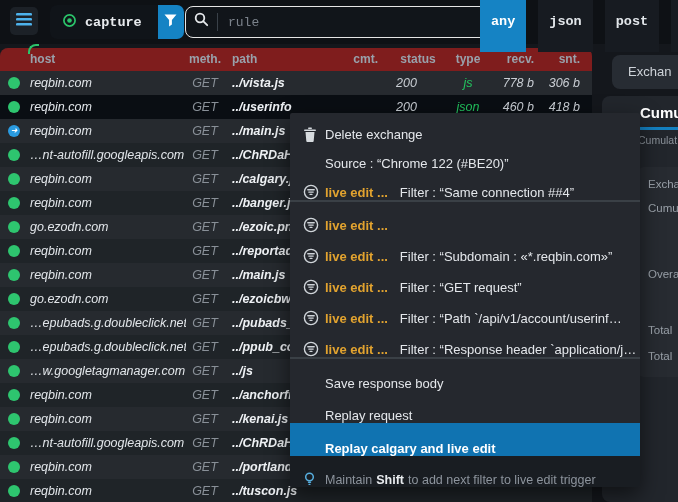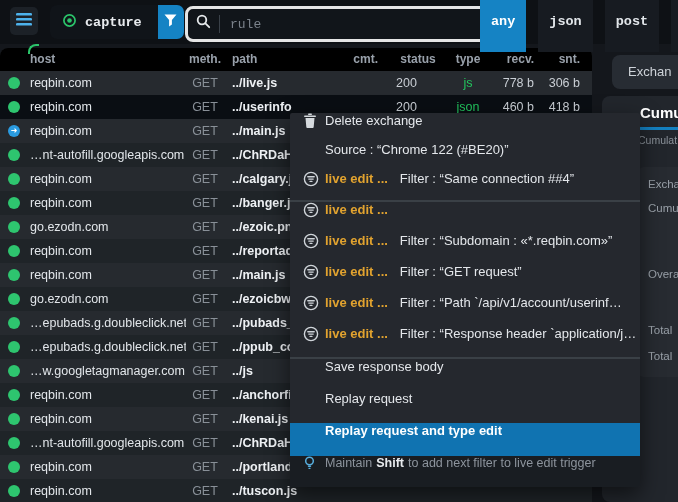--- a/index.html
+++ b/index.html
@@ -8,41 +8,41 @@
        -webkit-font-smoothing:antialiased;}
 
   
   .toolbar{position:absolute;left:0;top:0;width:678px;height:44px;background:#0e1115;z-index:5;font-family:Liberation Mono, monospace;}
   .hamburger{position:absolute;left:10px;top:7px;width:28px;height:28px;background:#1c2127;
              border:none;border-radius:5px;display:flex;align-items:center;justify-content:center;cursor:pointer;}
   .cap-group{position:absolute;left:50px;top:5px;height:34px;display:flex;border-radius:7px;overflow:hidden;}
   .capture-btn{display:flex;align-items:center;gap:8px;background:#101419;border:none;color:#e8ebee;
                font-family:inherit;font-size:13.5px;font-weight:bold;padding:0 16px 0 12px;cursor:pointer;}
   .filterbtn{width:26px;background:#1583c4;border:none;display:flex;align-items:center;justify-content:center;cursor:pointer;}
-  .searchbox{position:absolute;left:185px;top:6px;width:285px;height:30px;border:3px solid #e5e5e5;
+  .searchbox{position:absolute;left:185px;top:6px;width:285px;height:30px;border:1px solid #e5e5e5;
              border-radius:8px;background:#11151a;display:flex;align-items:center;padding:0 8px;gap:8px;}
   .searchbox .vdiv{width:1px;height:18px;background:#3a4149;}
   .searchbox input{flex:1;background:transparent;border:none;outline:none;color:#dfe3e8;
                    font-family:inherit;font-size:13px;}
   .searchbox input::placeholder{color:#7b828b;}
   .chips{position:absolute;left:480px;top:7px;display:flex;gap:12px;height:30px;align-items:center;}
   .chip{display:inline-block;background:#171b21;color:#e2e6ea;font-size:13.5px;font-weight:bold;
         line-height:30px;padding:15px 11px;border-radius:0;white-space:nowrap;cursor:pointer;}
   .chip.active{background:#1583c4;color:#fff;}
 
   
   .table-panel{position:absolute;left:0;top:48px;width:592px;height:454px;background:#202428;
                border-radius:8px 8px 0 0;overflow:hidden;z-index:1;}
-  .thead{position:relative;height:23px;background:#000000;padding-left:24px;}
+  .thead{position:relative;height:23px;background:#7f1d1d;padding-left:24px;}
   .thead span{position:absolute;top:4px;font-size:12px;font-weight:bold;color:#99a1ab;}
   .h-host{left:30px;} .h-meth{left:188px;width:34px;text-align:center;}
   .h-path{left:232px;} .h-cmt{left:334px;width:44px;text-align:right;}
   .h-status{left:396px;width:44px;text-align:center;} .h-type{left:446px;width:44px;text-align:center;}
   .h-recv{left:486px;width:48px;text-align:right;} .h-snt{left:540px;width:40px;text-align:right;}
-  .trow{position:relative;height:24px;cursor:pointer;}
+  .trow{position:relative;height:24px;cursor:pointer;font-style:italic;}
   .trow.even{background:#262a2f;} .trow.odd{background:#1f2428;} .trow.sel{background:#0a0e13;}
   .cell{position:absolute;top:0;height:24px;line-height:24px;font-size:12.5px;white-space:nowrap;overflow:hidden;}
   .c-host{left:30px;width:156px;color:#e2e6ea;}
   .c-meth{left:188px;width:34px;text-align:center;color:#899098;}
   .c-path{left:232px;width:150px;color:#eef1f4;font-weight:bold;}
   .c-status{left:396px;width:44px;text-align:left;color:#c9ced4;}
   .c-type{left:446px;width:44px;text-align:center;color:#22c55e;}
   .c-recv{left:486px;width:48px;text-align:right;color:#c9ced4;}
   .c-snt{left:540px;width:40px;text-align:right;color:#c9ced4;}
   .dot{position:absolute;left:8px;top:6px;width:12px;height:12px;border-radius:50%;}
@@ -58,21 +58,21 @@
   .rpanel{position:absolute;left:2px;top:48px;width:98px;height:406px;background:#22262c;border-radius:8px;}
   .rtab{position:absolute;left:38px;top:8px;font-size:15px;font-weight:bold;color:#fff;white-space:nowrap;cursor:pointer;}
   .rtab-underline{position:absolute;left:30px;top:31px;width:62px;height:3px;background:#1480c0;}
   .rsub{position:absolute;left:36px;top:38px;font-size:10.5px;color:#8b929a;white-space:nowrap;}
   .rcard{position:absolute;left:36px;top:71px;width:62px;height:210px;background:#272b31;border-radius:6px;}
   .stat{position:absolute;left:10px;font-size:11.5px;color:#99a0a8;white-space:nowrap;}
 
   
   .cmenu{position:absolute;left:290px;top:113px;width:350px;background:#25282e;z-index:20;
          box-shadow:0 8px 22px rgba(0,0,0,.55);border-radius:2px;overflow:hidden;}
-  .mi{display:flex;align-items:flex-start;padding-left:13px;color:#e4e7eb;font-size:13px;white-space:nowrap;cursor:pointer;}
+  .mi{display:flex;align-items:flex-end;padding-left:13px;color:#e4e7eb;font-size:13px;white-space:nowrap;cursor:pointer;}
   .mi .mic{width:22px;min-width:22px;display:flex;align-items:center;}
   .mi.g0{height:29px;} .mi.g1{height:31px;} .mi.g2{height:32px;}
   .mi.hl{height:33px;background:#1073b1;color:#fff;font-weight:bold;}
   .mi.tip{height:31px;background:#191d22;color:#8d949d;font-size:12.5px;cursor:default;}
   .msep{height:2px;background:#3a4046;}
   .le{color:#e2a32f;font-weight:bold;margin-right:12px;}
   .tkey{color:#e8ebee;font-weight:bold;margin:0 4px;}
 </style>
 </head>
 <body>
@@ -136,21 +136,21 @@
       <span class="h-status">status</span>
       <span class="h-type">type</span>
       <span class="h-recv">recv.</span>
       <span class="h-snt">snt.</span>
     </div>
     <div class="tbody">
         <div class="trow even">
           <span class="dot green"></span>
           <span class="cell c-host">reqbin.com</span>
           <span class="cell c-meth">GET</span>
-          <span class="cell c-path">../live.js</span>
+          <span class="cell c-path">../vista.js</span>
           <span class="cell c-status">200</span>
           <span class="cell c-type">js</span>
           <span class="cell c-recv">778 b</span>
           <span class="cell c-snt">306 b</span>
         </div>
         <div class="trow odd sel">
           <span class="dot green"></span>
           <span class="cell c-host">reqbin.com</span>
           <span class="cell c-meth">GET</span>
           <span class="cell c-path">../userinfo</span>
@@ -380,21 +380,21 @@
       <div class="mi g2">
         <span class="mic"></span>
         <span>Save response body</span>
       </div>
       <div class="mi g2">
         <span class="mic"></span>
         <span>Replay request</span>
       </div>
       <div class="mi g2 hl">
         <span class="mic"></span>
-        <span>Replay request and type edit</span>
+        <span>Replay calgary and live edit</span>
       </div>
       <div class="mi g2 tip">
         <span class="mic">
           <svg width="13" height="15" viewBox="0 0 13 15">
             <circle cx="6.5" cy="5" r="3.8" fill="none" stroke="#57aede" stroke-width="1.5"></circle>
             <rect x="4.8" y="9.6" width="3.4" height="1.4" rx="0.7" fill="#57aede"></rect>
             <rect x="5.4" y="11.8" width="2.2" height="1.2" rx="0.6" fill="#57aede"></rect>
           </svg>
         </span>
         <span>Maintain</span>

